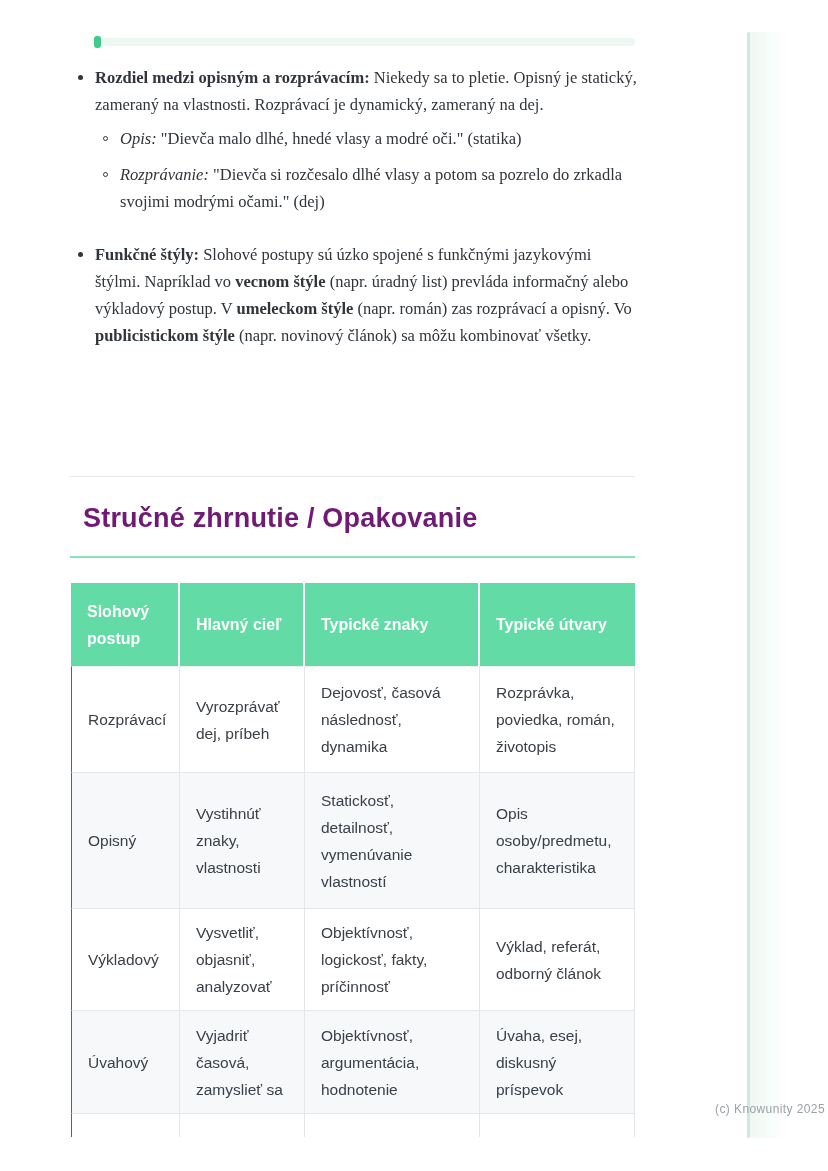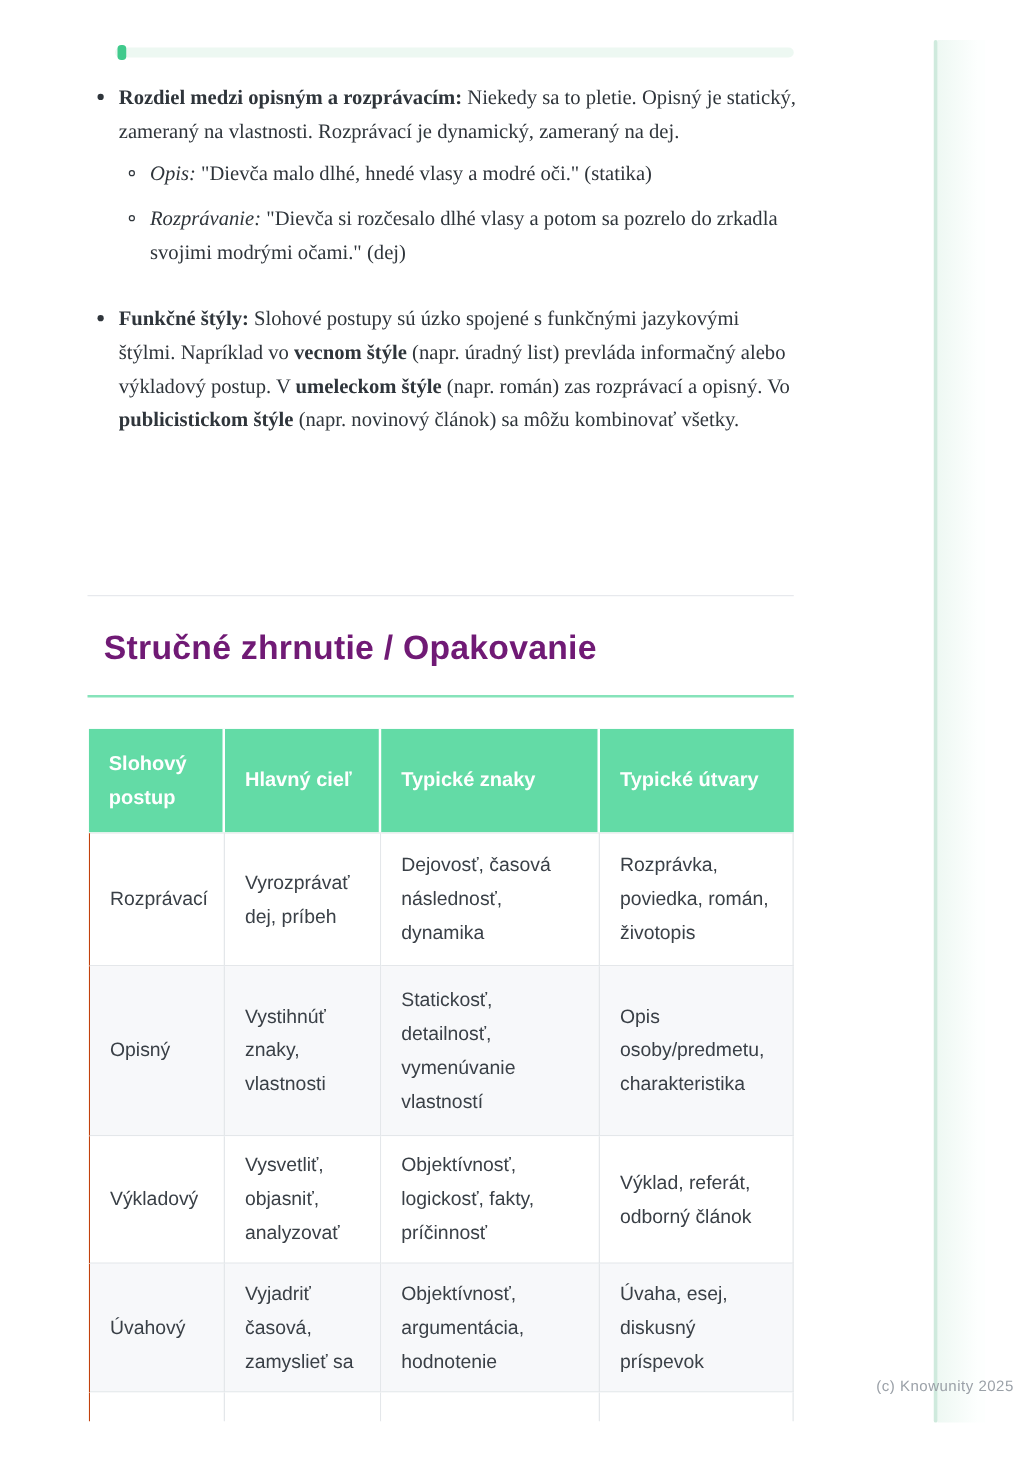--- a/index.html
+++ b/index.html
@@ -127,21 +127,21 @@
   table.summary tbody tr:first-child td { border-top: 1px solid #eceef0; }
   table.summary tbody tr.alt td { background: #f7f8fa; }
   table.summary tbody tr.r1 td { height: 107px; }
   table.summary tbody tr.r2 td { height: 136px; }
   table.summary tbody tr.r3 td { height: 101px; }
   table.summary tbody tr.r4 td { height: 103px; }
   table.summary tbody tr.r5 td { height: 44px; }
 
   
   .watermark {
-    position: absolute; top: 1102px; right: 17px;
+    position: absolute; top: 1102px; right: 3px;
     font-size: 12px; letter-spacing: 0.4px;
     color: #9ba1a8;
   }
 </style>
 </head>
 <body>
 
 <div class="page">
 
   <div class="progress-track"></div>

